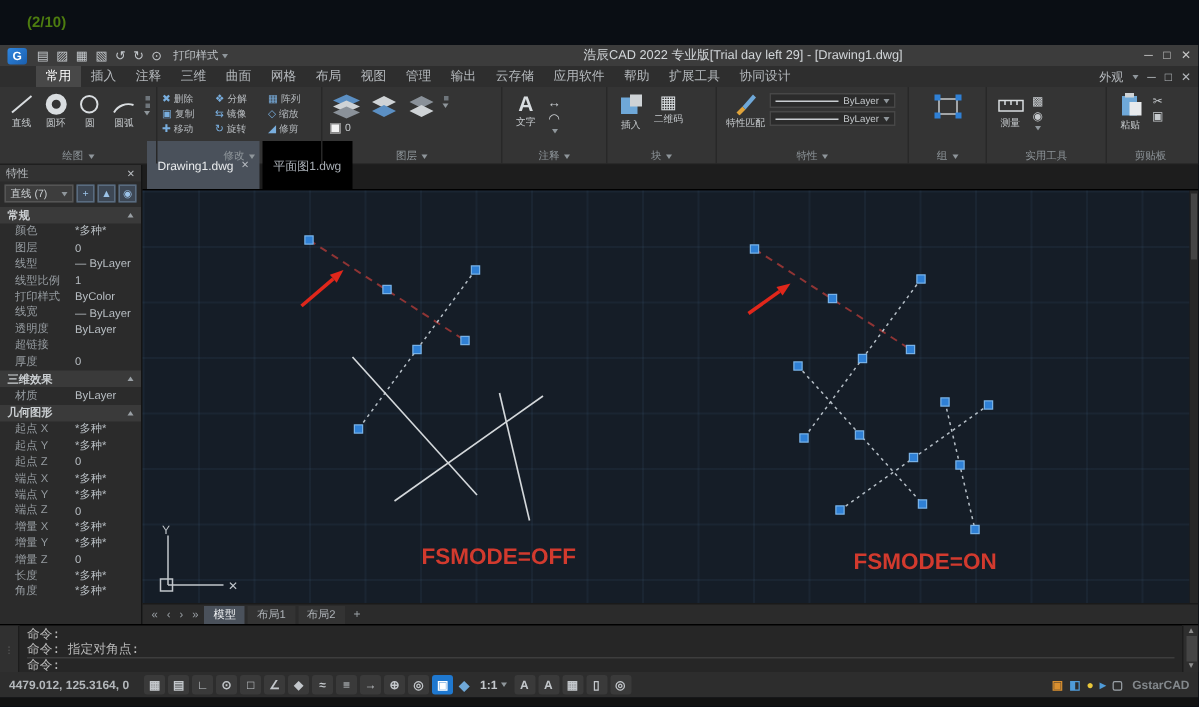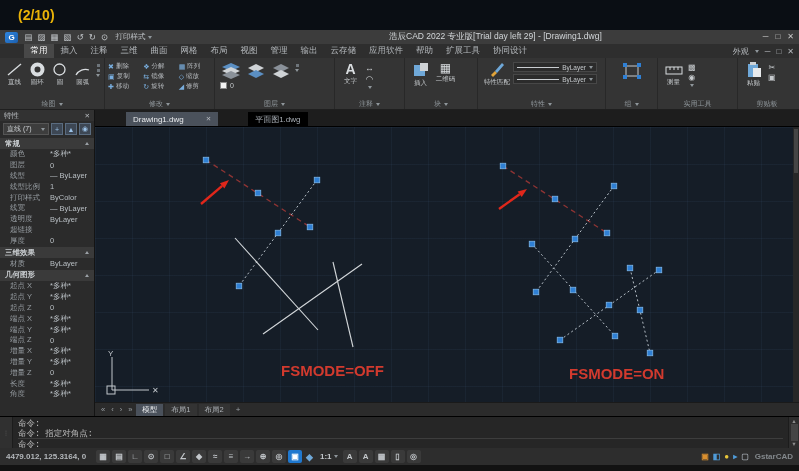--- a/index.html
+++ b/index.html
@@ -3,21 +3,21 @@
 <meta charset="utf-8">
 <style>
   * { margin:0; padding:0; box-sizing:border-box; }
   html,body { width:799px; height:471px; overflow:hidden; background:#000; 
               font-family:"Liberation Sans", sans-serif; }
   .screen { width:799px; height:471px; display:flex; flex-direction:column; background:#0a0e14; }
 
   
   .banner { height:30px; background:#0a0e14; display:flex; align-items:center; padding-left:18px; gap:22px; flex:none; }
   .banner-title { color:#ffffff; font-size:16px; font-weight:bold; letter-spacing:2px; }
-  .banner-progress { color:#eab308; font-size:14px; font-weight:bold; }
+  .banner-progress { color:#4d7c0f; font-size:10px; font-weight:bold; }
 
   
   .titlebar { height:14px; background:#3c3c3c; display:flex; align-items:center; position:relative; padding:0 5px; flex:none; }
   .logo { width:13px; height:11px; border-radius:2px; background:linear-gradient(135deg,#2f86e0,#1b5fae);
           color:#fff; font-size:8px; font-weight:bold; display:flex; align-items:center; justify-content:center; margin-right:4px; }
   .qat { display:flex; align-items:center; }
   .qicon { color:#c2c6ca; font-size:8.5px; margin:0 2.5px; line-height:1; }
   .workspace { color:#bfc3c7; font-size:7.5px; margin-left:5px; display:flex; align-items:center; gap:2px; }
   .app-title { position:absolute; left:62%; transform:translateX(-50%); font-size:8.5px; color:#d2d6d9; white-space:nowrap; }
   .win-btns { margin-left:auto; display:flex; gap:7px; color:#c9c9c9; font-size:8px; line-height:1; }
@@ -62,21 +62,21 @@
   .pal-btn { width:12px; height:12px; background:#3d4754; border:1px solid #5a6c80; color:#9cc3e8; font-size:7px; display:flex; align-items:center; justify-content:center; }
   .psec-header { height:11px; background:#3a3a3a; color:#c9cdd0; font-weight:bold; display:flex; align-items:center; justify-content:space-between; padding:0 5px; margin-top:1px; }
   .chev-up { width:0; height:0; border-left:2.5px solid transparent; border-right:2.5px solid transparent; border-bottom:3px solid #9aa0a5; }
   .prow { height:10.8px; display:flex; align-items:center; padding-left:10px; }
   .prow .plabel { width:40px; color:#969ca1; white-space:nowrap; overflow:hidden; }
   .prow .pvalue { color:#b9bfc4; white-space:nowrap; }
 
   
   .work { flex:1; display:flex; flex-direction:column; min-width:0; }
   .doctabs { height:17px; background:#1d1d1d; display:flex; align-items:flex-end; padding-left:3px; gap:2px; border-bottom:1px solid #000; flex:none; }
-  .doctab { height:14px; display:flex; align-items:center; gap:22px; padding:0 7px; font-size:8px;margin-left:28px; }
+  .doctab { height:32px; display:flex; align-items:center; gap:5px; padding:0 7px; font-size:8px; }
   .doctab.active { background:#4a515b; color:#e9ebed; }
   .doctab.inactive { background:#000000; color:#a9afb6; }
   .doctab .tclose { font-size:6.5px; color:#b6bac0; }
   .canvas-row { flex:1; display:flex; min-height:0; }
   .canvas { position:relative; flex:1; background:#151d27; overflow:hidden;
             background-image: linear-gradient(rgba(80,120,160,0.09) 1px, transparent 1px),
                               linear-gradient(90deg, rgba(80,120,160,0.09) 1px, transparent 1px);
             background-size:37px 37px; }
   .canvas svg.scene { position:absolute; inset:0; }
   .ucs { position:absolute; left:8px; bottom:5px; }

